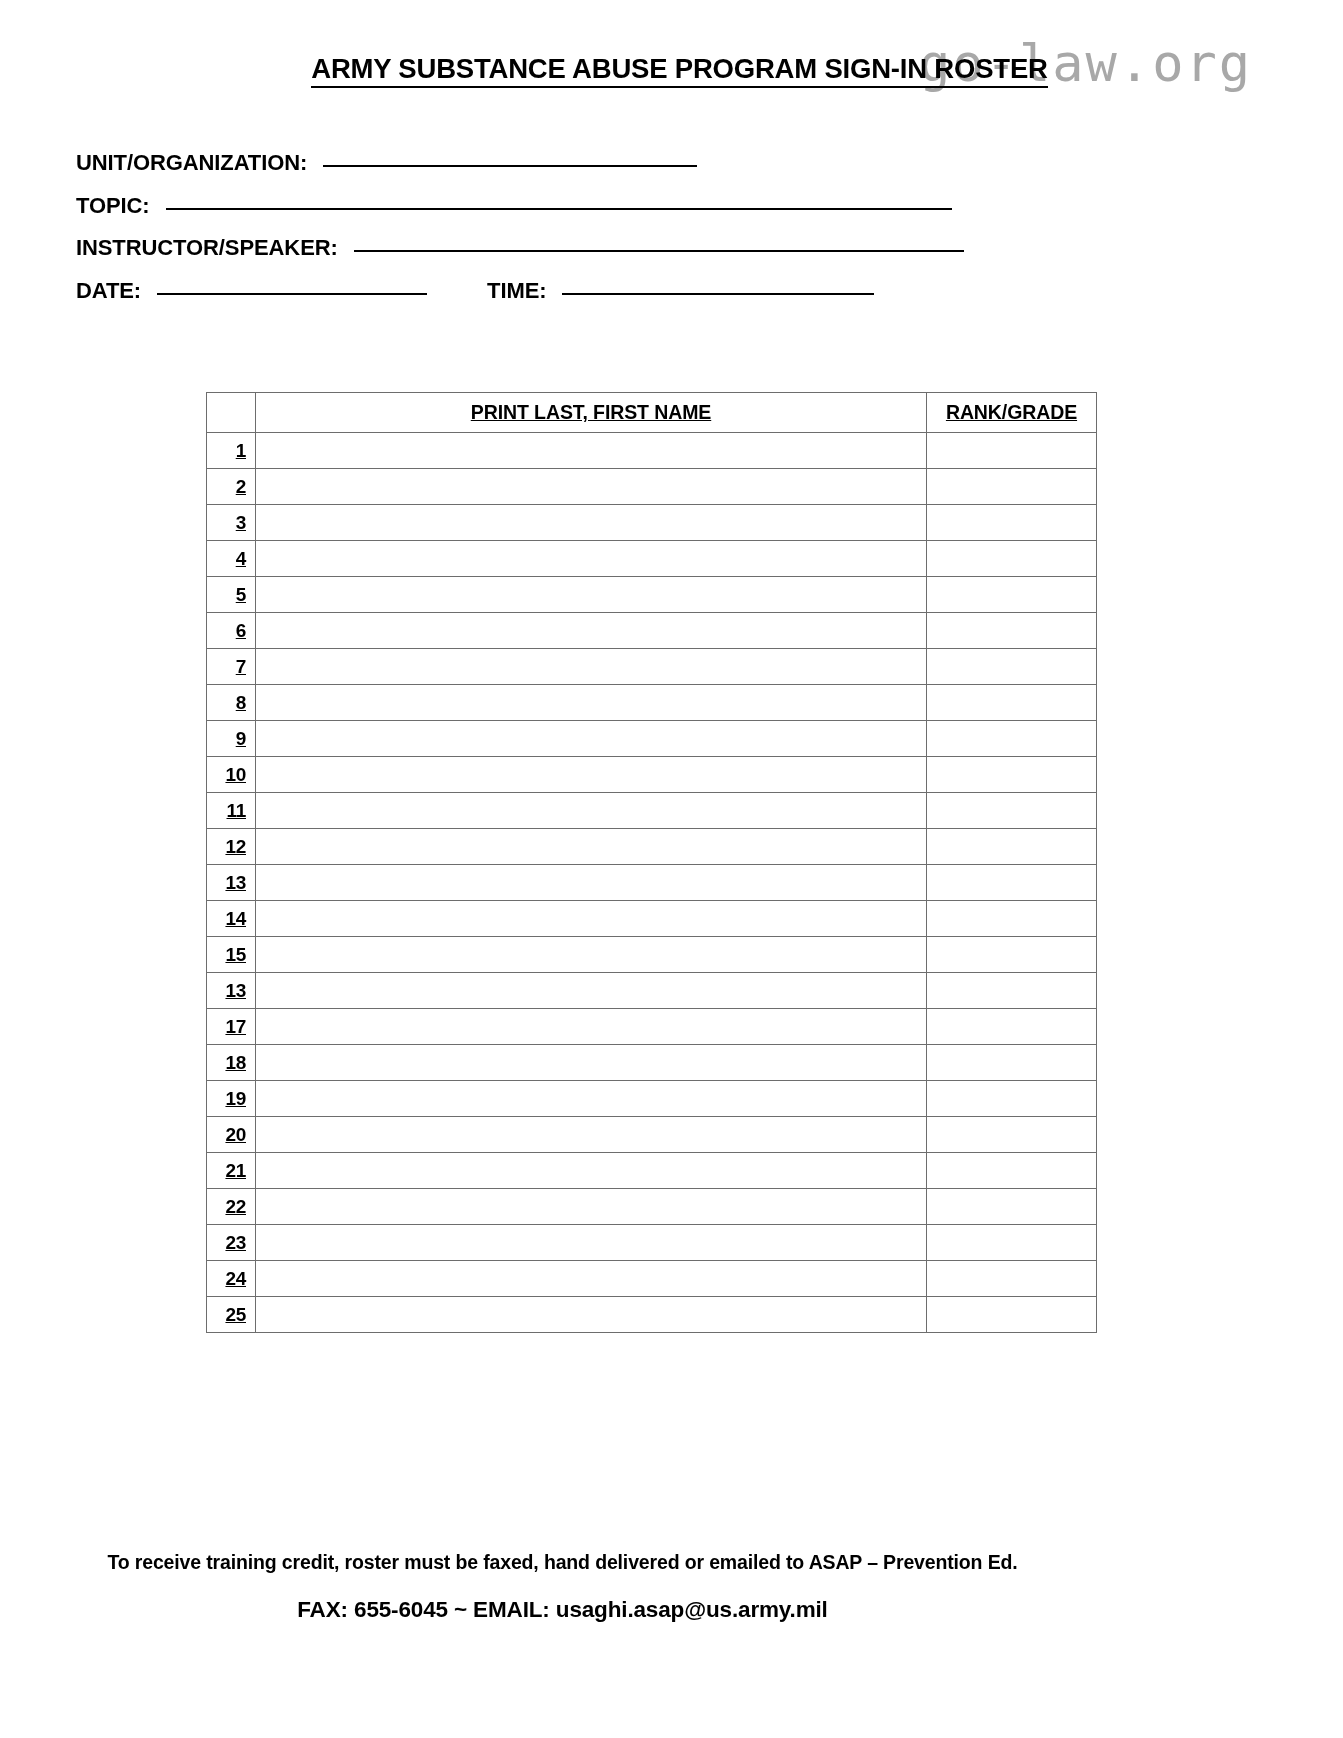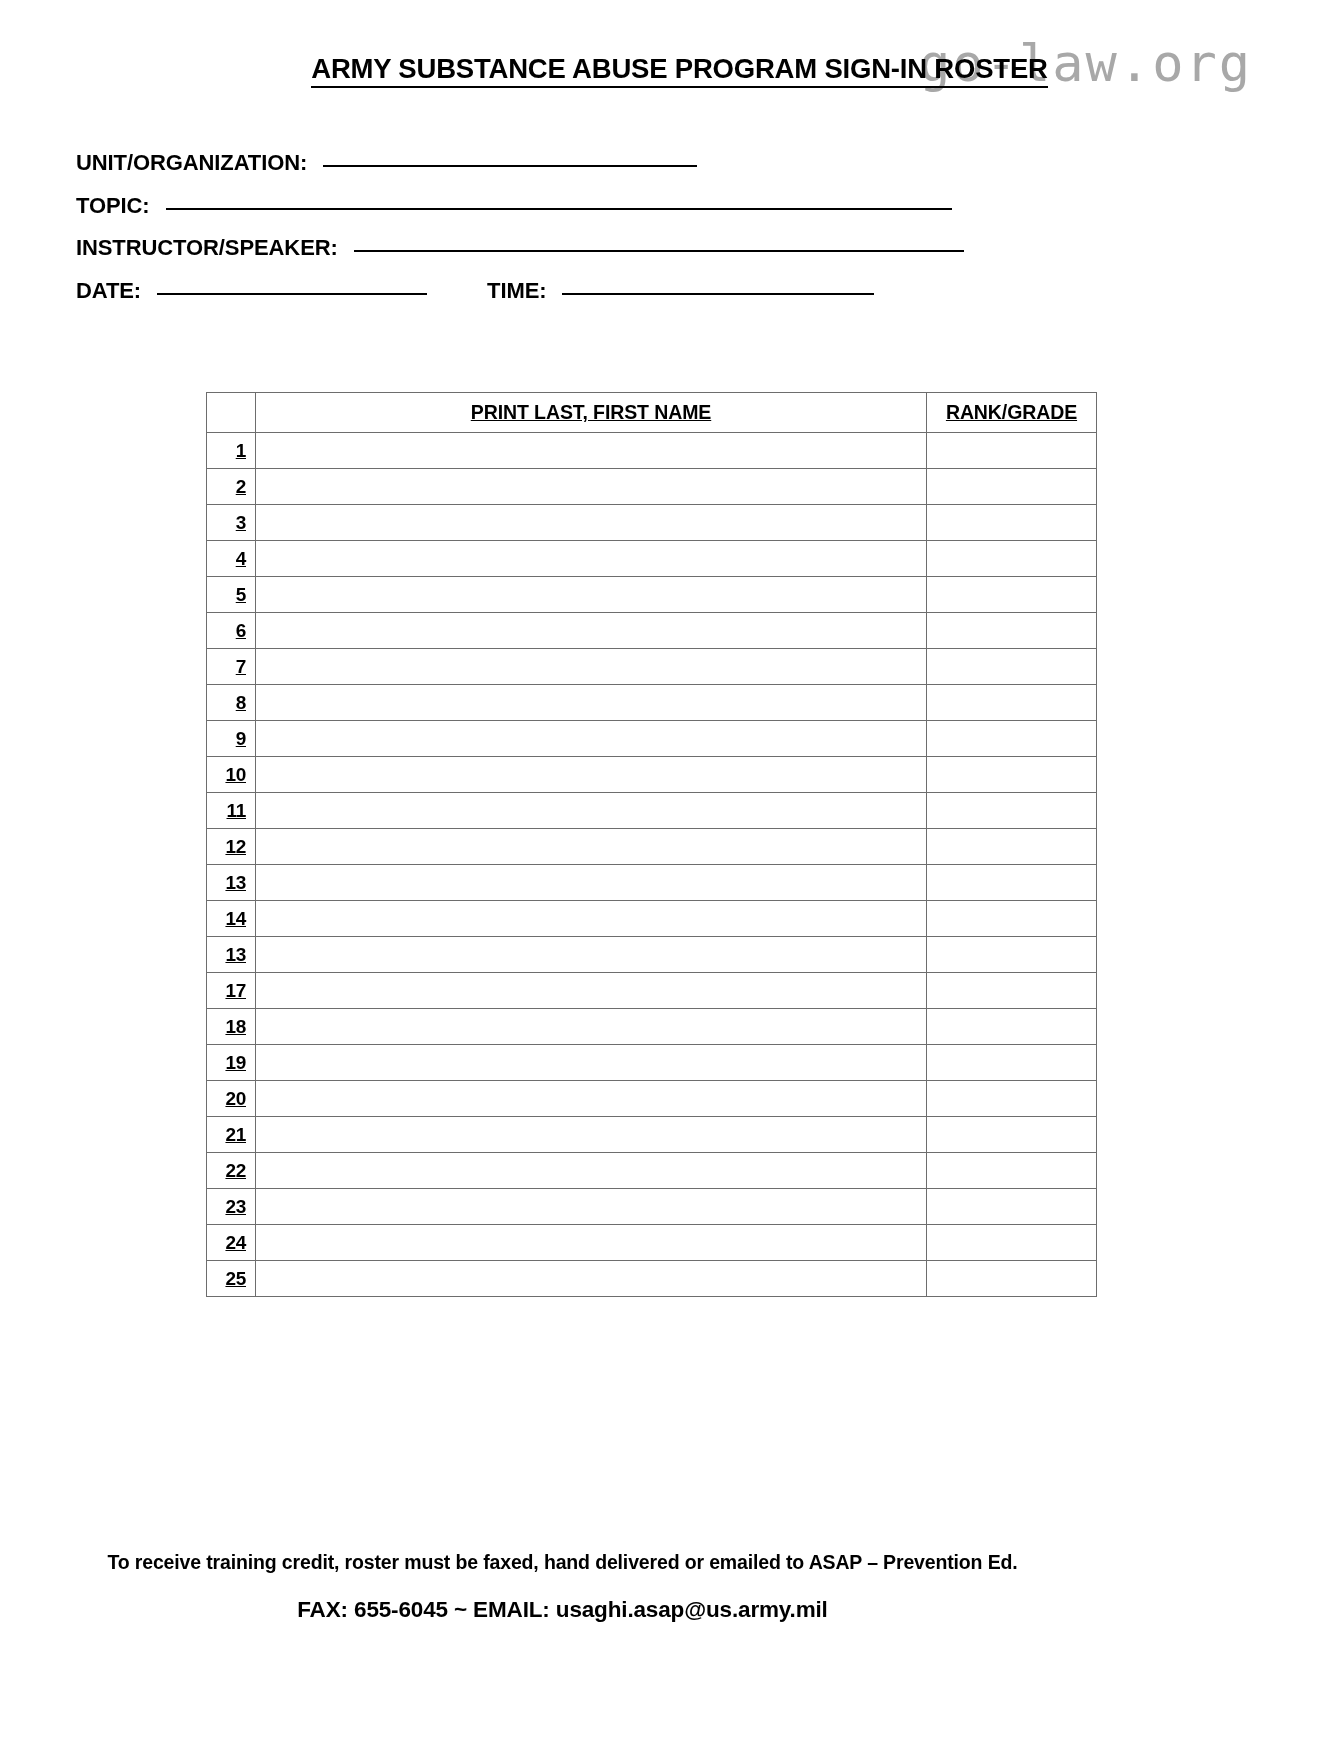--- a/index.html
+++ b/index.html
@@ -289,20 +289,25 @@
             <td class="num-cell">13</td>
             <td class="name-cell"></td>
             <td class="rank-cell"></td>
           </tr>
           <tr>
             <td class="num-cell">14</td>
             <td class="name-cell"></td>
             <td class="rank-cell"></td>
           </tr>
           <tr>
+            <td class="num-cell">15</td>
+            <td class="name-cell"></td>
+            <td class="rank-cell"></td>
+          </tr>
+          <tr>
             <td class="num-cell">13</td>
             <td class="name-cell"></td>
             <td class="rank-cell"></td>
           </tr>
           <tr>
             <td class="num-cell">17</td>
             <td class="name-cell"></td>
             <td class="rank-cell"></td>
           </tr>
           <tr>

